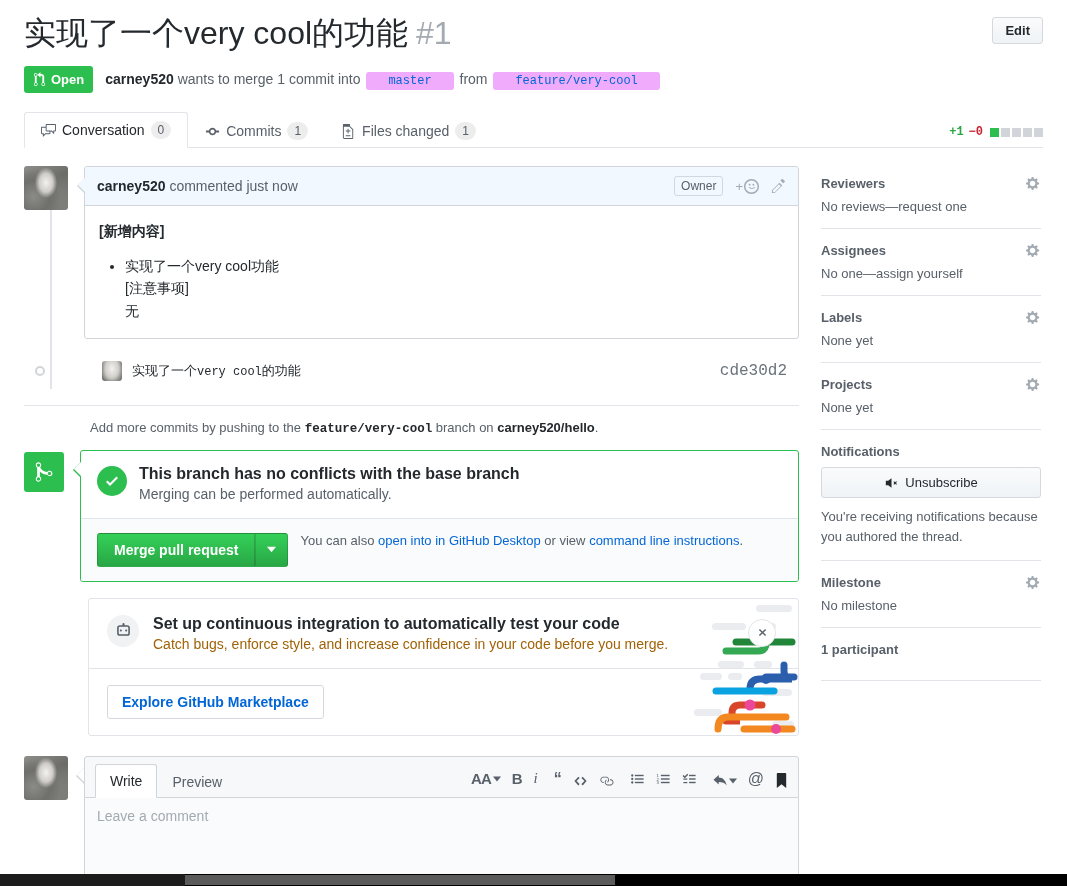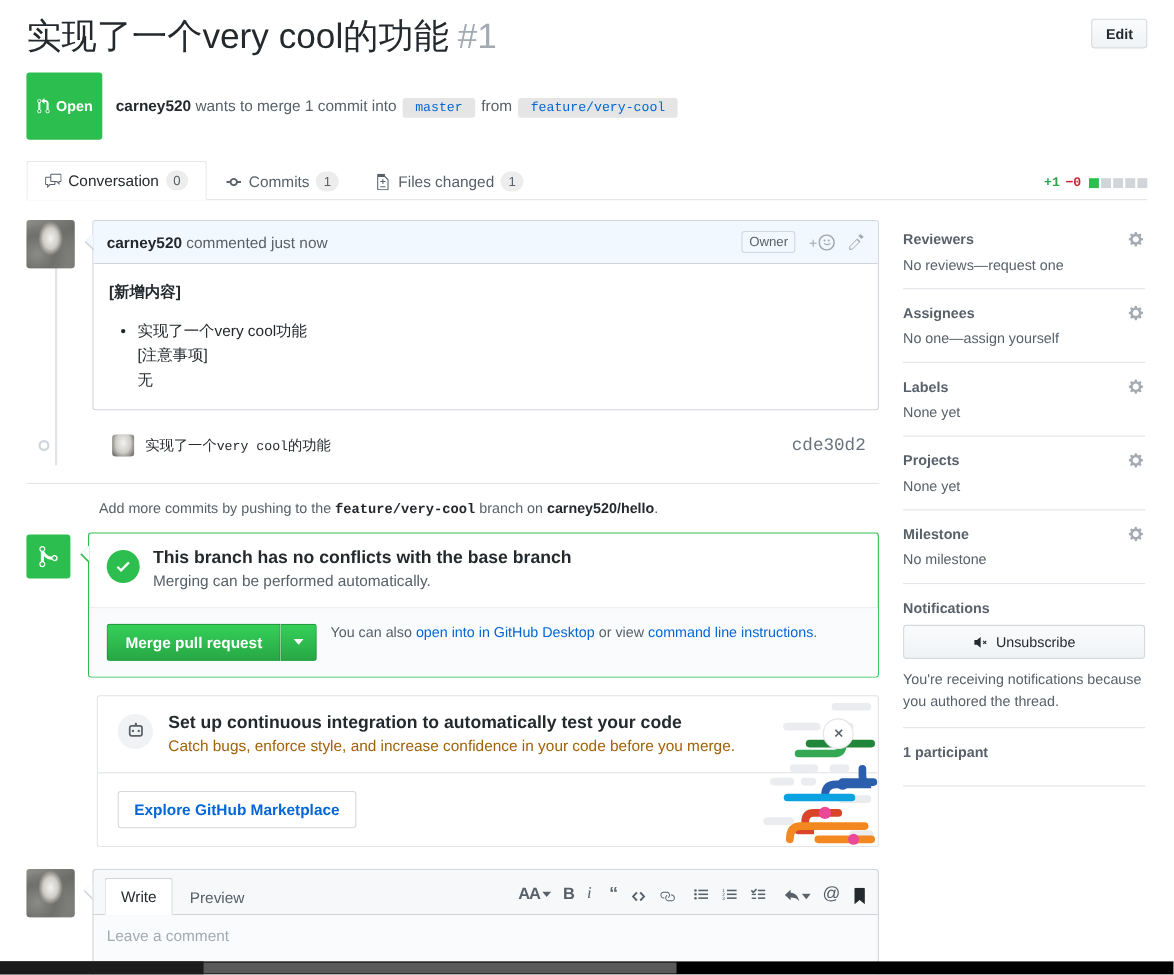--- a/index.html
+++ b/index.html
@@ -21,28 +21,28 @@
   .edit-btn {
     position: absolute; right: 0; top: 17px;
     font-size: 13px; font-weight: bold; color: #24292e;
     background: linear-gradient(#fafbfc,#eff3f6);
     border: 1px solid #d5d9dd; border-radius: 3px;
     padding: 5px 12px; cursor: pointer;
   }
   .pr-meta { margin-top: 14px; display: flex; align-items: center; font-size: 14px; color: #586069; }
   .state-badge {
     background: #2cbe4e; color: #fff; font-weight: bold; font-size: 13px;
-    border-radius: 3px; padding: 23px 9px; display: inline-flex; align-items: center; gap: 5px;
+    border-radius: 3px; padding: 6px 9px; display: inline-flex; align-items: center; gap: 5px;
   }
   .state-badge svg { display: block; }
   .meta-text { margin-left: 12px; }
   .meta-text b { color: #24292e; font-weight: 600; }
   .branch-tag {
     font-family: "Liberation Mono", monospace; font-size: 12px;
-    background: #e5e5e5; color: #0366d6; border-radius: 3px; padding: 2px 11px;
+    background: #f0abfc; color: #0366d6; border-radius: 3px; padding: 2px 22px;
     margin: 0 2px;
   }
 
   
   .tabbar {
     margin-top: 20px; border-bottom: 1px solid #e1e4e8;
     display: flex; align-items: flex-end; position: relative; height: 35px;
   }
   .tab {
     display: flex; align-items: center; gap: 6px;
@@ -618,44 +618,44 @@
             <svg width="15" height="15" viewBox="0 0 16 16" fill="#a3aab1">
                 <path d="M14 8.77v-1.6l-1.94-.64-.45-1.09.88-1.84-1.13-1.13-1.81.91-1.09-.45-.69-1.92h-1.6l-.63 1.94-1.11.45-1.84-.88-1.13 1.13.91 1.81-.45 1.09L0 7.23v1.59l1.94.64.45 1.09-.88 1.84 1.13 1.13 1.81-.91 1.09.45.69 1.92h1.59l.63-1.94 1.11-.45 1.84.88 1.13-1.13-.92-1.81.47-1.09L14 8.75v.02zM7 11c-1.66 0-3-1.34-3-3s1.34-3 3-3 3 1.34 3 3-1.34 3-3 3z"></path>
               </svg>
           </span>
         </div>
         <div class="sb-val">None yet</div>
       </div>
 
       <div class="sb-sec">
         <div class="sb-head">
-          <span>Milestone</span>
-          <span class="sb-gear">
-            <svg width="15" height="15" viewBox="0 0 16 16" fill="#a3aab1">
-                <path d="M14 8.77v-1.6l-1.94-.64-.45-1.09.88-1.84-1.13-1.13-1.81.91-1.09-.45-.69-1.92h-1.6l-.63 1.94-1.11.45-1.84-.88-1.13 1.13.91 1.81-.45 1.09L0 7.23v1.59l1.94.64.45 1.09-.88 1.84 1.13 1.13 1.81-.91 1.09.45.69 1.92h1.59l.63-1.94 1.11-.45 1.84.88 1.13-1.13-.92-1.81.47-1.09L14 8.75v.02zM7 11c-1.66 0-3-1.34-3-3s1.34-3 3-3 3 1.34 3 3-1.34 3-3 3z"></path>
-              </svg>
-          </span>
-        </div>
-        <div class="sb-val">No milestone</div>
-      </div>
-
-      <div class="sb-sec">
-        <div class="sb-head">
           <span>Notifications</span>
         </div>
         <button class="unsub-btn">
           <svg width="15" height="14" viewBox="0 0 16 16" fill="#24292e">
               <path d="M8 2.5v11L4.2 10.5H1.5v-5h2.7L8 2.5zM11 6l1.2 1.2L13.4 6l.8.8-1.2 1.2 1.2 1.2-.8.8-1.2-1.2-1.2 1.2-.8-.8L11.4 8l-1.2-1.2.8-.8z"></path>
             </svg>
           <span>Unsubscribe</span>
         </button>
         <div class="sb-note">You're receiving notifications because you authored the thread.</div>
       </div>
 
       <div class="sb-sec">
+        <div class="sb-head">
+          <span>Milestone</span>
+          <span class="sb-gear">
+            <svg width="15" height="15" viewBox="0 0 16 16" fill="#a3aab1">
+                <path d="M14 8.77v-1.6l-1.94-.64-.45-1.09.88-1.84-1.13-1.13-1.81.91-1.09-.45-.69-1.92h-1.6l-.63 1.94-1.11.45-1.84-.88-1.13 1.13.91 1.81-.45 1.09L0 7.23v1.59l1.94.64.45 1.09-.88 1.84 1.13 1.13 1.81-.91 1.09.45.69 1.92h1.59l.63-1.94 1.11-.45 1.84.88 1.13-1.13-.92-1.81.47-1.09L14 8.75v.02zM7 11c-1.66 0-3-1.34-3-3s1.34-3 3-3 3 1.34 3 3-1.34 3-3 3z"></path>
+              </svg>
+          </span>
+        </div>
+        <div class="sb-val">No milestone</div>
+      </div>
+
+      <div class="sb-sec">
         <div class="sb-head">1 participant</div>
         <div style="margin-top:9px;">
           <span class="avatar part"></span>
         </div>
       </div>
 
 
     </div>
   </div>
 

